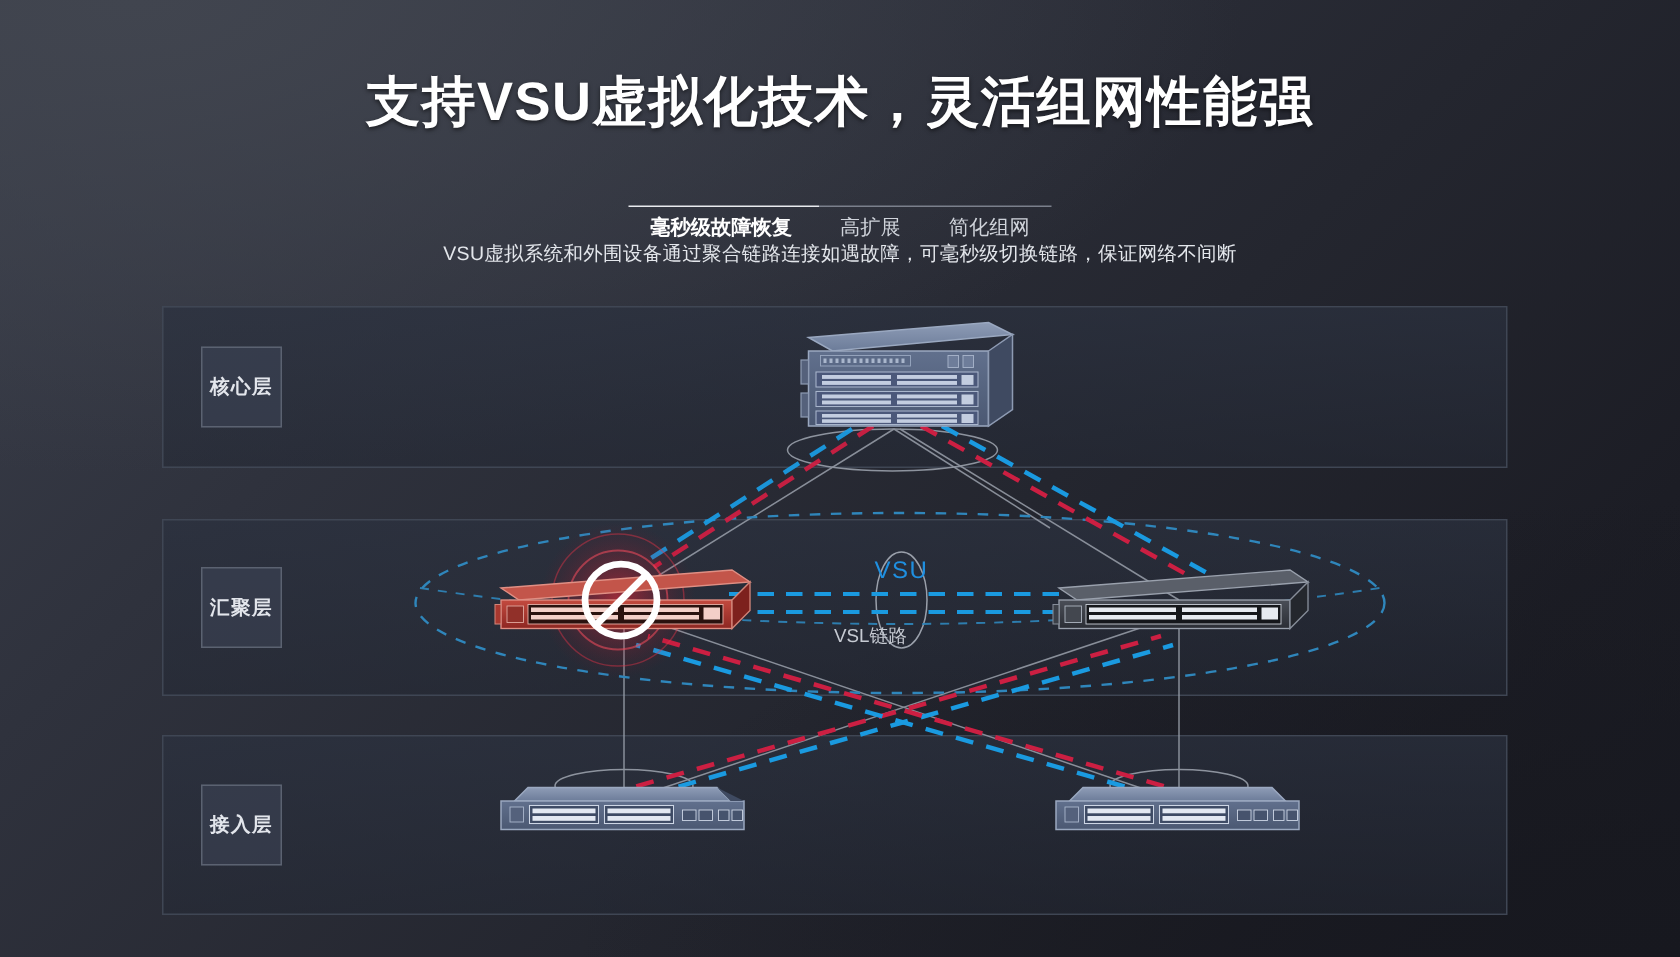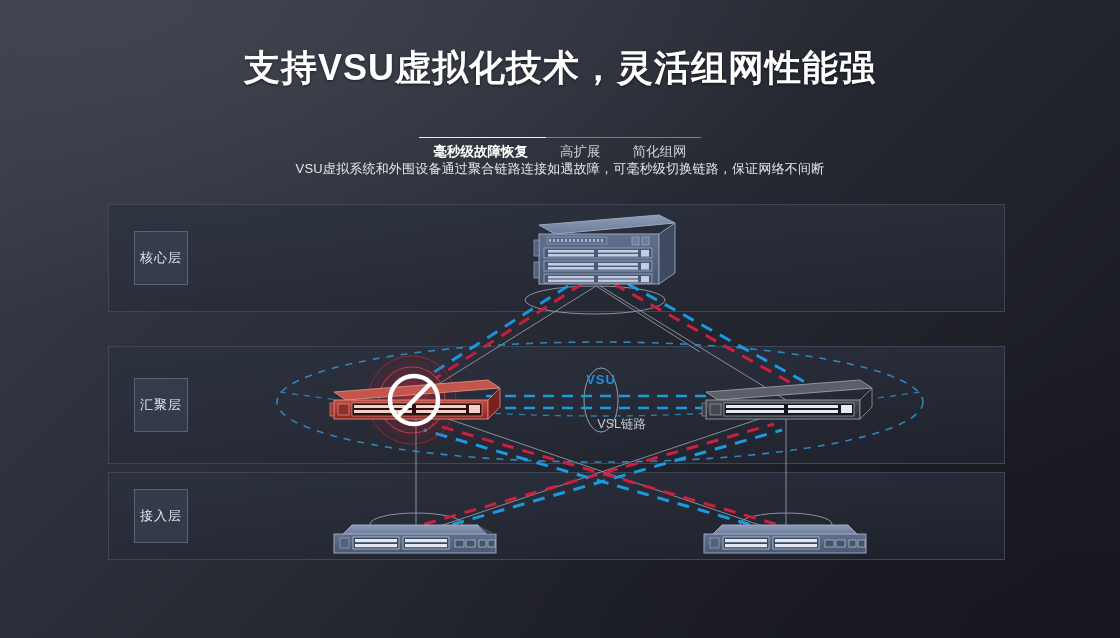--- a/index.html
+++ b/index.html
@@ -45,38 +45,38 @@
     text-align:center; font-size:13px; color:#e3e6eb; letter-spacing:.2px;
   }
   
   .panel{
     position:absolute; left:108px; width:897px;
     border:1px solid #3f4654;
     background:linear-gradient(180deg, rgba(43,49,63,.72) 0%, rgba(36,41,53,.55) 100%);
   }
   #panel-core{ top:204px; height:108px; }
   #panel-agg { top:346px; height:118px; }
-  #panel-acc { top:472px; height:88px; }
+  #panel-acc { top:490px; height:120px; }
   .layer-label{
     position:absolute; left:25px; top:50%; transform:translateY(-50%);
     width:54px; height:54px;
     border:1px solid #5b6271;
     background:rgba(62,70,87,.55);
     display:flex; align-items:center; justify-content:center;
-    font-size:13px; font-weight:normal; color:#e3e6ec; letter-spacing:1px;
+    font-size:13px; font-weight:bold; color:#e3e6ec; letter-spacing:1px;
   }
   
   #diagram{ position:absolute; left:0; top:0; width:1120px; height:638px; }
   
   .vsu-label{
     position:absolute; left:566px; top:372px; width:70px; text-align:center;
-    font-size:13px; font-weight:bold; color:#1f8fe0; letter-spacing:1px;
+    font-size:16px; font-weight:normal; color:#1f8fe0; letter-spacing:1px;
   }
   .vsl-label{
-    position:absolute; left:556px; top:416px; width:90px; text-align:right;
+    position:absolute; left:556px; top:416px; width:90px; text-align:left;
     font-size:12.5px; color:#c6cad2;
   }
 </style>
 </head>
 <body>
 
 <div id="stage">
 
   <div class="title">支持VSU虚拟化技术，灵活组网性能强</div>
 

